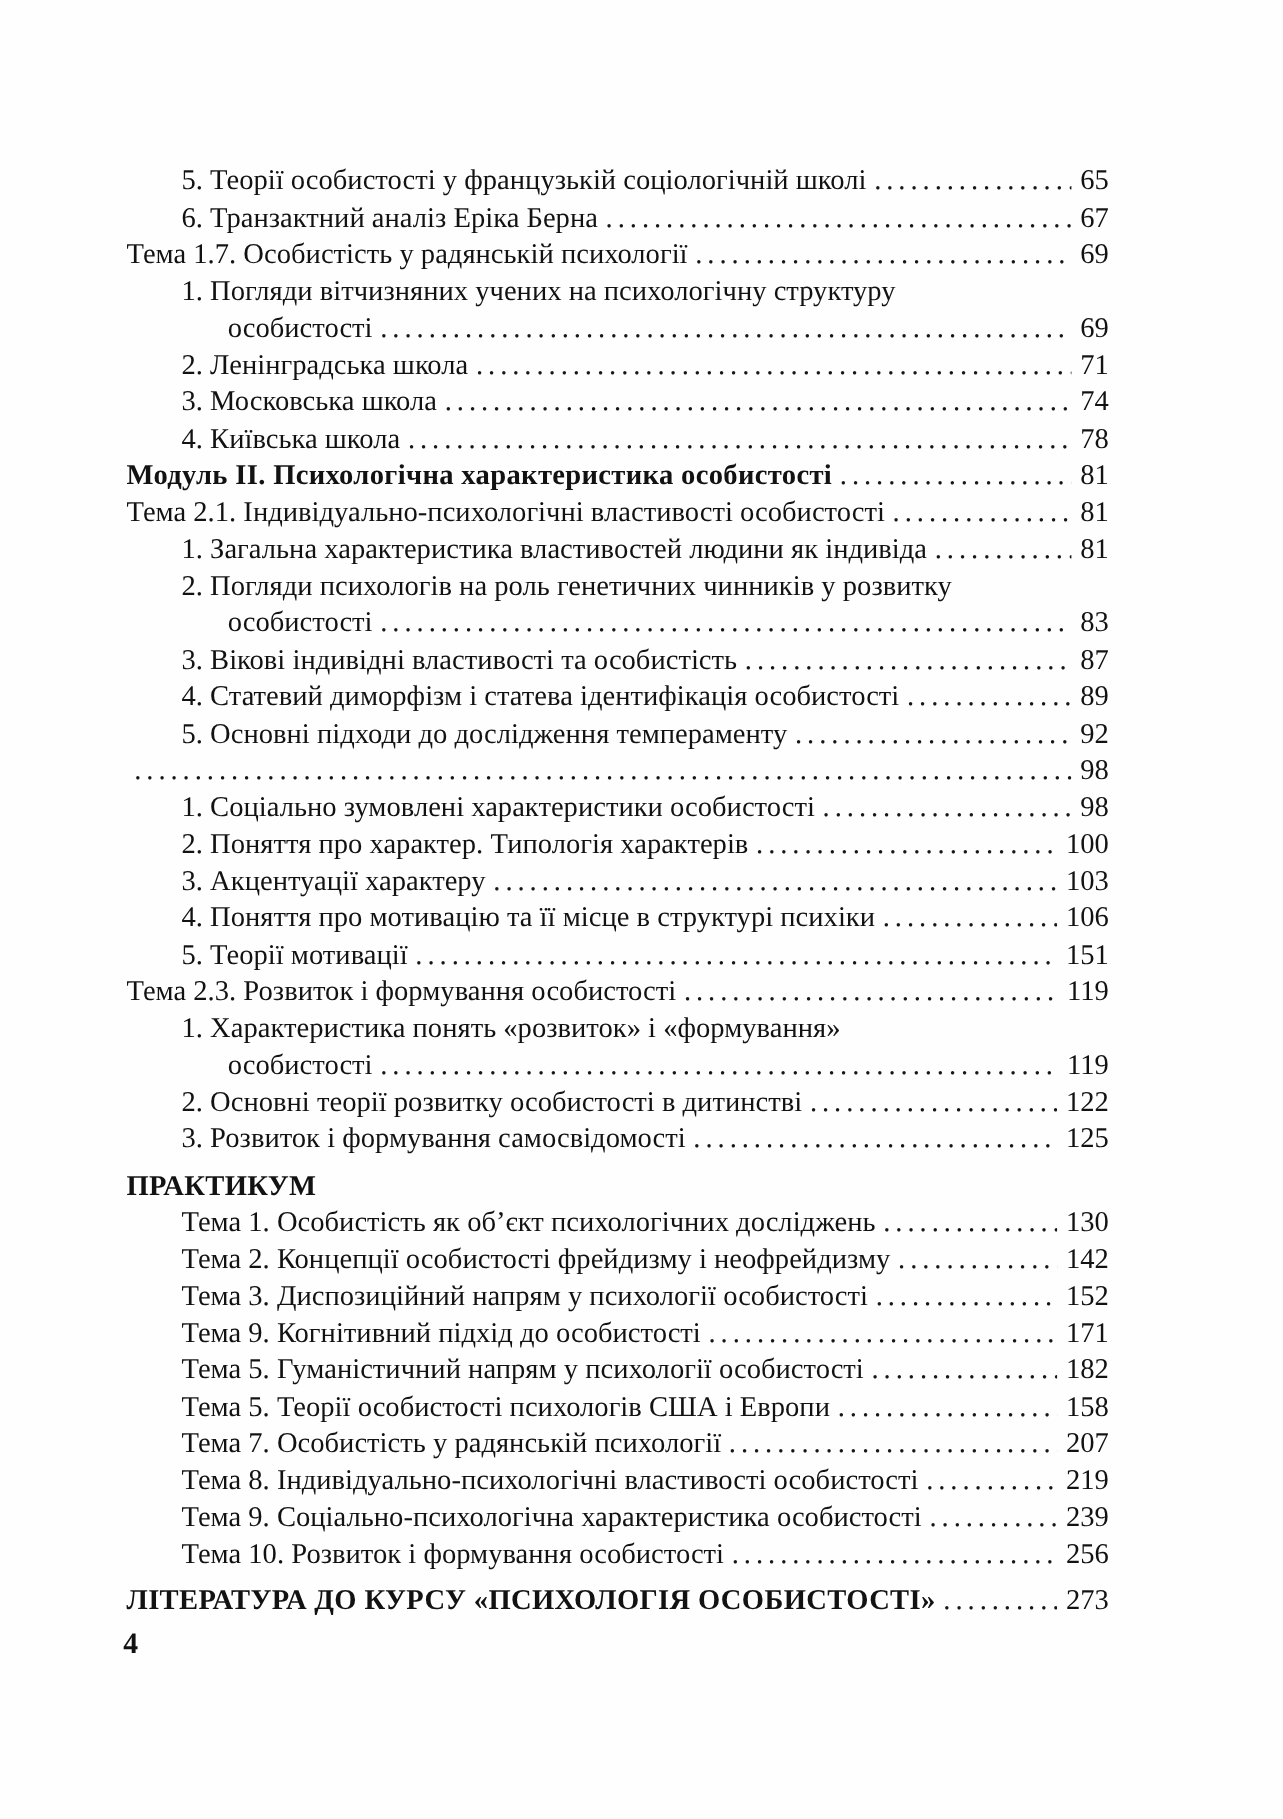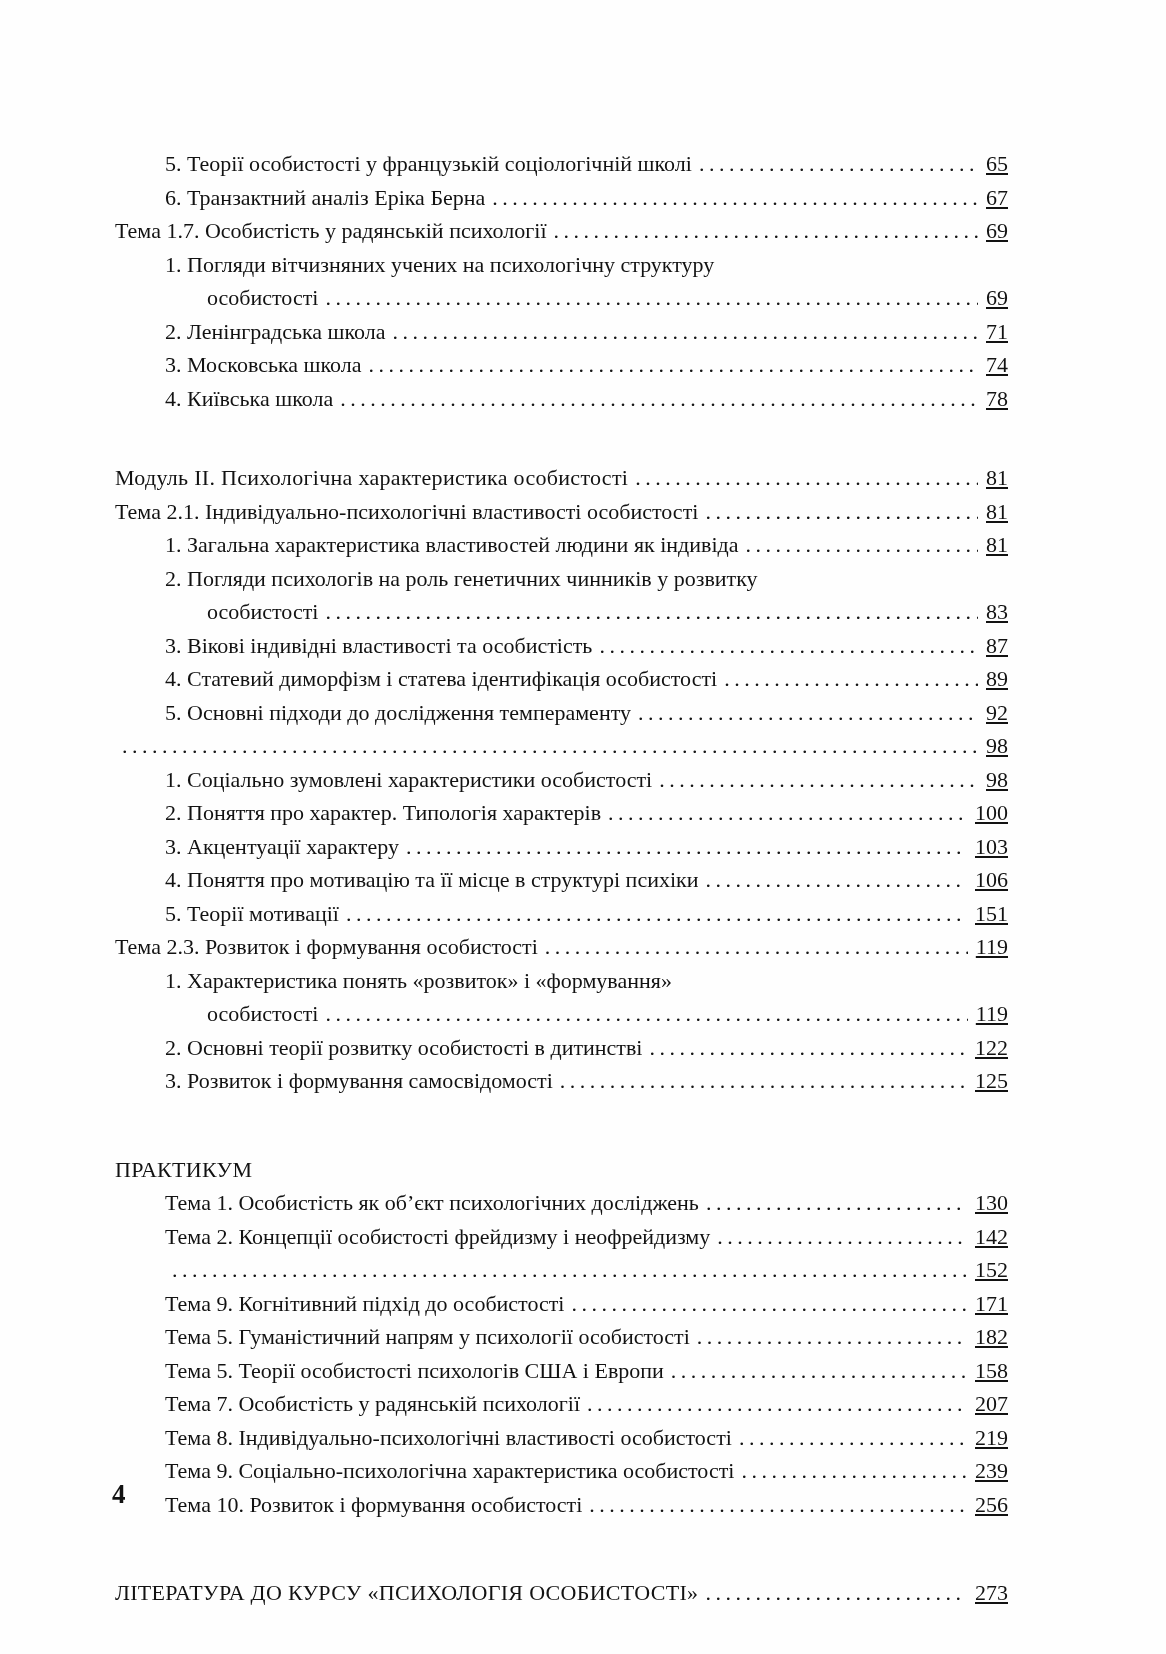--- a/index.html
+++ b/index.html
@@ -19,44 +19,43 @@
   .toc {
     position: absolute;
     left: 115px;
     top: 147px;
     width: 893px;
   }
   .toc-line {
     display: flex;
     align-items: baseline;
     line-height: 33.5px;
-    font-size: 22px;
+    font-size: 26px;
     white-space: nowrap;
   }
   .toc-line.indent-0 { padding-left: 0; align-items: flex-end; }
   .toc-line.indent-1 { padding-left: 50px; }
   .toc-line.indent-2 { padding-left: 92px; }
   .toc-line.gap-before { margin-top: 9px; }
-  .toc-line.bold .toc-text { font-weight: normal; letter-spacing: 0.3px; margin-top: 46px; }
+  .toc-line.bold .toc-text { font-weight: bold; letter-spacing: 0.3px; }
   .toc-text {
     flex: 0 0 auto;
   }
   .leader {
     flex: 1 1 auto;
     min-width: 10px;
     overflow: hidden;
     white-space: nowrap;
     letter-spacing: 4.5px;
     margin: 0 8px 0 7px;
     color: #161616;
   }
   .page-num {
     flex: 0 0 auto;
     text-align: right;
-    text-decoration: underline;
   }
   .folio {
     position: absolute;
     left: 112px;
     top: 1478px;
     font-size: 27px;
     font-weight: bold;
     line-height: 33px;
   }
 </style>
@@ -200,20 +199,21 @@
         <span class="toc-text">Тема 1. Особистість як об’єкт психологічних досліджень</span>
         <span class="leader">........................................................................................................................</span>
         <span class="page-num">130</span>
       </div>
       <div class="toc-line indent-1">
         <span class="toc-text">Тема 2. Концепції особистості фрейдизму і неофрейдизму</span>
         <span class="leader">........................................................................................................................</span>
         <span class="page-num">142</span>
       </div>
       <div class="toc-line indent-1">
+        <span class="toc-text">Тема 3. Диспозиційний напрям у психології особистості</span>
         <span class="leader">........................................................................................................................</span>
         <span class="page-num">152</span>
       </div>
       <div class="toc-line indent-1">
         <span class="toc-text">Тема 9. Когнітивний підхід до особистості</span>
         <span class="leader">........................................................................................................................</span>
         <span class="page-num">171</span>
       </div>
       <div class="toc-line indent-1">
         <span class="toc-text">Тема 5. Гуманістичний напрям у психології особистості</span>

